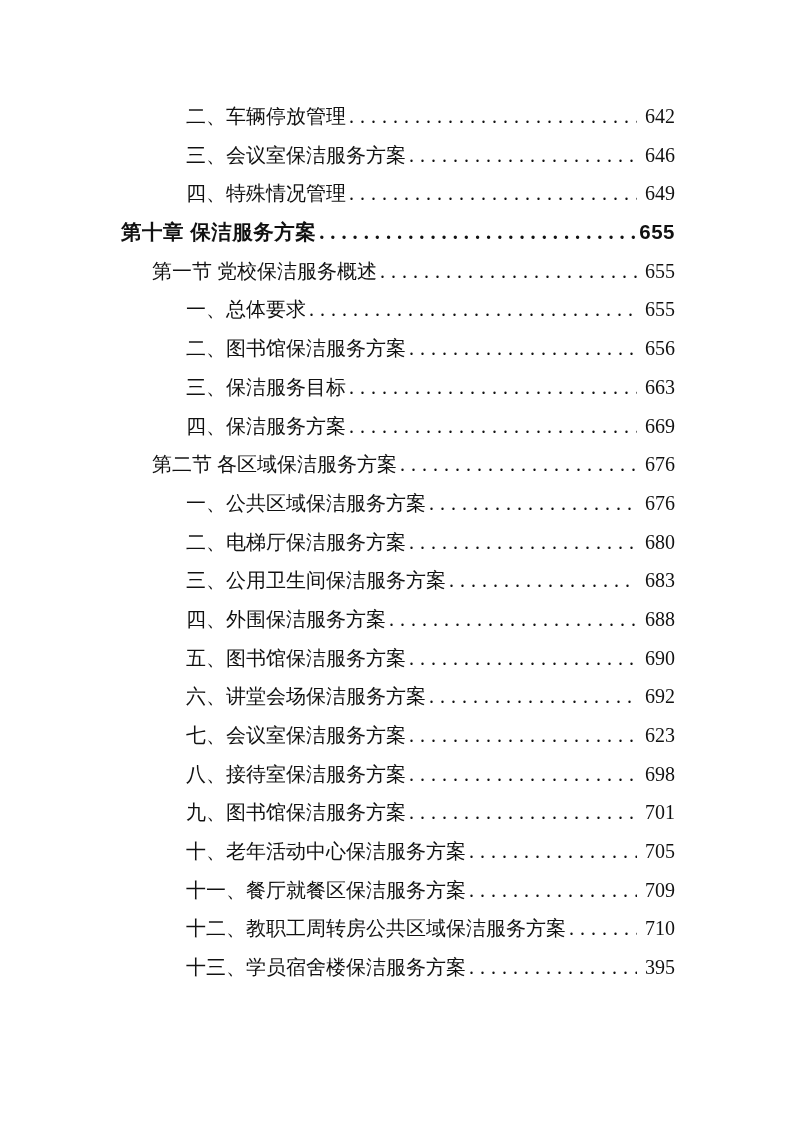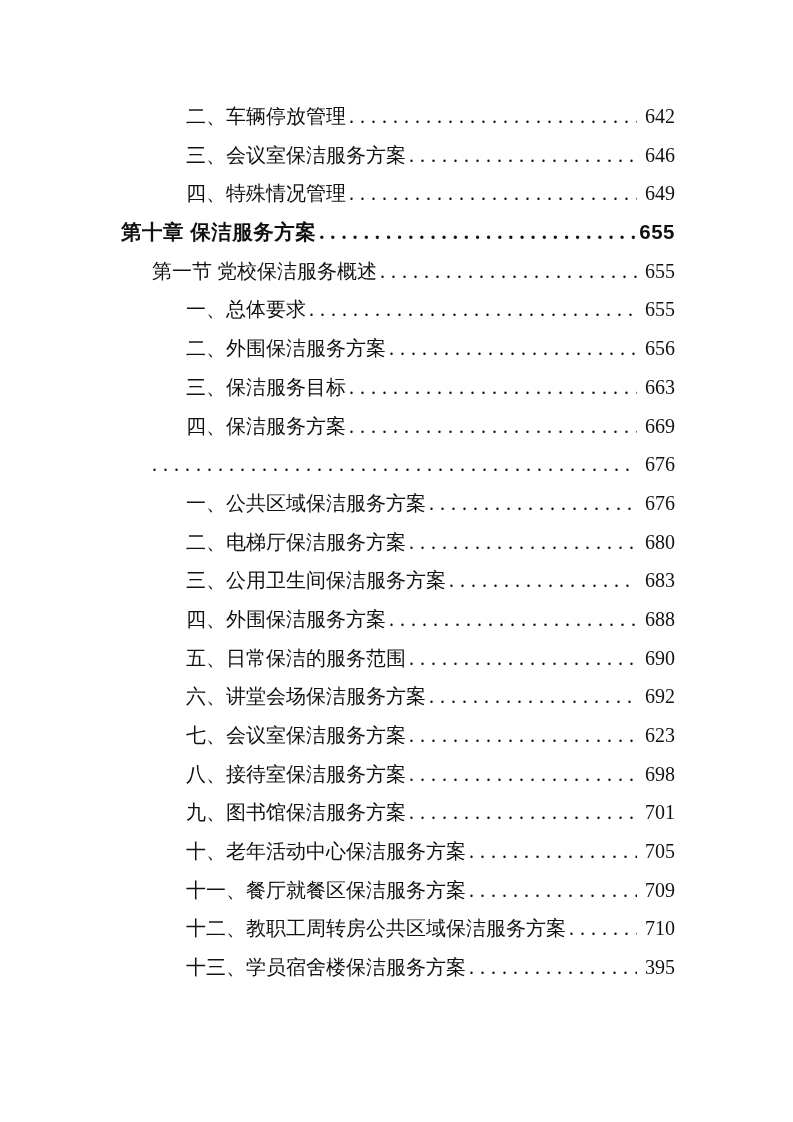--- a/index.html
+++ b/index.html
@@ -100,35 +100,36 @@
     <span class="toc-title">第一节 党校保洁服务概述</span>
     <span class="toc-leader">........................................................................................................................</span>
     <span class="toc-page">655</span>
   </li>
       <li class="toc-row level-item">
     <span class="toc-title">一、总体要求</span>
     <span class="toc-leader">........................................................................................................................</span>
     <span class="toc-page">655</span>
   </li>
       <li class="toc-row level-item">
-    <span class="toc-title">二、外围保洁服务方案</span>
+    <span class="toc-title">二、图书馆保洁服务方案</span>
     <span class="toc-leader">........................................................................................................................</span>
     <span class="toc-page">656</span>
   </li>
       <li class="toc-row level-item">
     <span class="toc-title">三、保洁服务目标</span>
     <span class="toc-leader">........................................................................................................................</span>
     <span class="toc-page">663</span>
   </li>
       <li class="toc-row level-item">
     <span class="toc-title">四、保洁服务方案</span>
     <span class="toc-leader">........................................................................................................................</span>
     <span class="toc-page">669</span>
   </li>
       <li class="toc-row level-section">
+    <span class="toc-title">第二节 各区域保洁服务方案</span>
     <span class="toc-leader">........................................................................................................................</span>
     <span class="toc-page">676</span>
   </li>
       <li class="toc-row level-item">
     <span class="toc-title">一、公共区域保洁服务方案</span>
     <span class="toc-leader">........................................................................................................................</span>
     <span class="toc-page">676</span>
   </li>
       <li class="toc-row level-item">
     <span class="toc-title">二、电梯厅保洁服务方案</span>
@@ -139,21 +140,21 @@
     <span class="toc-title">三、公用卫生间保洁服务方案</span>
     <span class="toc-leader">........................................................................................................................</span>
     <span class="toc-page">683</span>
   </li>
       <li class="toc-row level-item">
     <span class="toc-title">四、外围保洁服务方案</span>
     <span class="toc-leader">........................................................................................................................</span>
     <span class="toc-page">688</span>
   </li>
       <li class="toc-row level-item">
-    <span class="toc-title">五、日常保洁的服务范围</span>
+    <span class="toc-title">五、图书馆保洁服务方案</span>
     <span class="toc-leader">........................................................................................................................</span>
     <span class="toc-page">690</span>
   </li>
       <li class="toc-row level-item">
     <span class="toc-title">六、讲堂会场保洁服务方案</span>
     <span class="toc-leader">........................................................................................................................</span>
     <span class="toc-page">692</span>
   </li>
       <li class="toc-row level-item">
     <span class="toc-title">七、会议室保洁服务方案</span>

